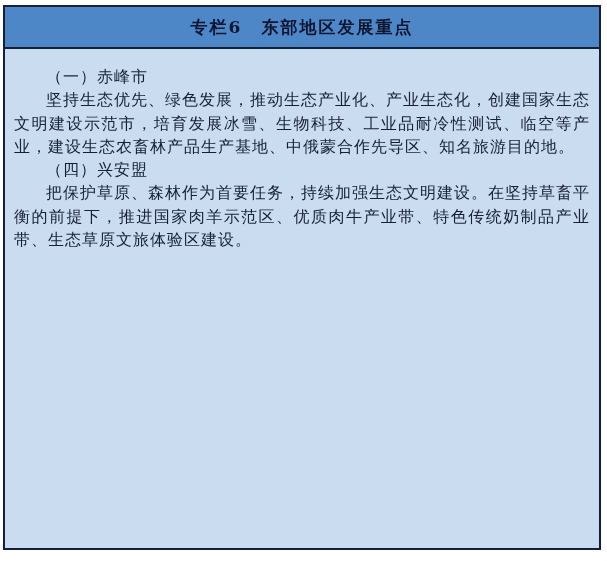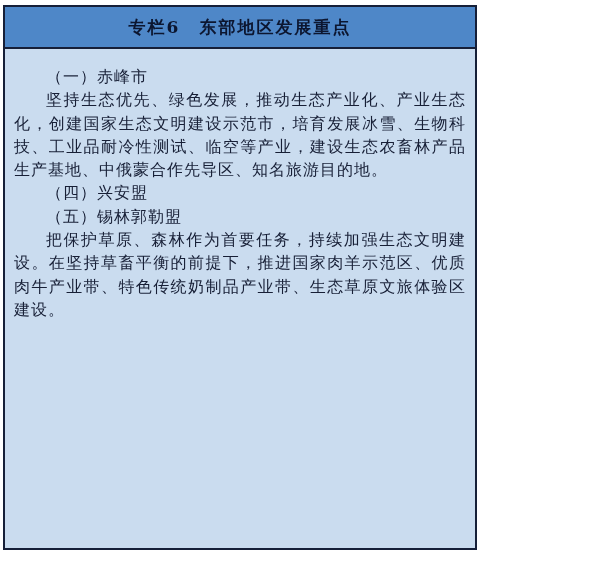--- a/index.html
+++ b/index.html
@@ -14,21 +14,21 @@
     position: relative;
     width: 607px;
     height: 561px;
     background: #ffffff;
     overflow: hidden;
   }
   .panel {
     position: absolute;
     left: 3px;
     top: 5px;
-    width: 474px;
+    width: 598px;
     height: 545px;
     box-sizing: border-box;
     border: 2px solid #161f38;
     background: #a16207;
   }
   .panel-header {
     box-sizing: border-box;
     height: 42px;
     background: #4e87c8;
     border-bottom: 2px solid #161f38;
@@ -71,17 +71,16 @@
   <div class="panel">
     <div class="panel-header">专栏6　东部地区发展重点</div>
     <div class="panel-body">
       <p class="sec-heading">（一）赤峰市</p>
 
 
       <p class="sec-body">坚持生态优先、绿色发展，推动生态产业化、产业生态化，创建国家生态文明建设示范市，培育发展冰雪、生物科技、工业品耐冷性测试、临空等产业，建设生态农畜林产品生产基地、中俄蒙合作先导区、知名旅游目的地。</p>
 
       <p class="sec-heading">（四）兴安盟</p>
 
-      <p class="sec-heading">（五）锡林郭勒盟</p>
       <p class="sec-body">把保护草原、森林作为首要任务，持续加强生态文明建设。在坚持草畜平衡的前提下，推进国家肉羊示范区、优质肉牛产业带、特色传统奶制品产业带、生态草原文旅体验区建设。</p>
     </div>
   </div>
 </div>
 
 </body></html>

